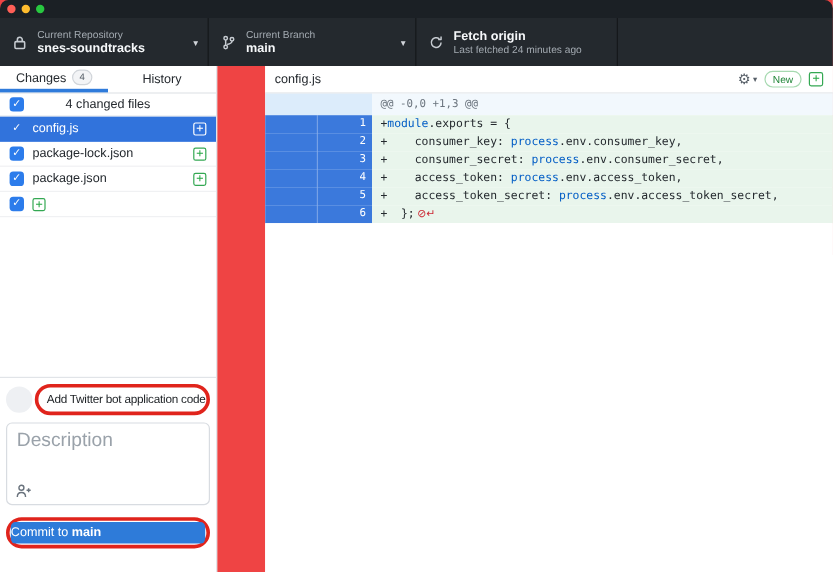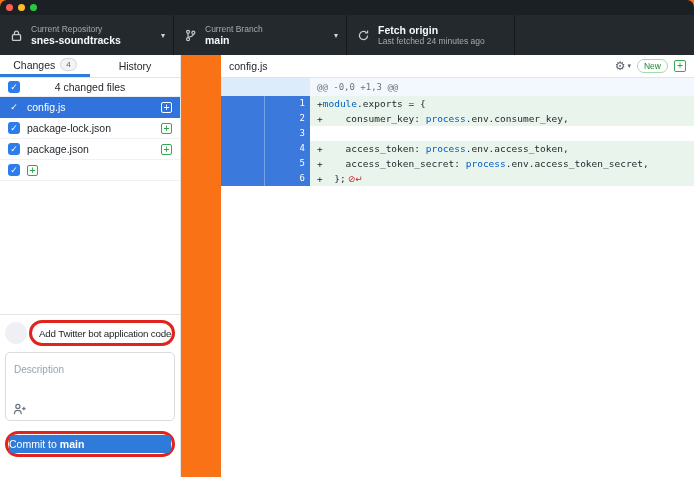--- a/index.html
+++ b/index.html
@@ -2,21 +2,21 @@
 <html><head>
 <meta charset="utf-8">
 <style>
   * { margin: 0; padding: 0; box-sizing: border-box; }
   html, body { background: #fff; }
   body {
     width: 694px; height: 477px; overflow: hidden;
     font-family: "Liberation Sans", sans-serif;
     -webkit-font-smoothing: antialiased;
   }
-  #window { position: relative; width: 694px; height: 477px; background: #f97316; }
+  #window { position: relative; width: 694px; height: 477px; background: #ef4444; }
 
   
   .titlebar {
     height: 15px; background: #1b2025; border-radius: 7px 7px 0 0;
     display: flex; align-items: center; padding-left: 6px; gap: 5px;
   }
   .traffic { width: 7px; height: 7px; border-radius: 50%; }
   .t-red { background: #ff5f57; } .t-yellow { background: #febc2e; } .t-green { background: #28c840; }
 
   
@@ -78,21 +78,21 @@
   .commit-area { border-top: 1px solid #e1e4e8; padding: 5px 5px 20px 5px; display: flex; flex-direction: column; flex: 0 0 144px; }
   .summary-row { display: flex; align-items: center; }
   .avatar { width: 22px; height: 22px; border-radius: 50%; background: #eef0f3; flex: 0 0 auto; }
   .annotation { border: 3px solid #e0241c; border-radius: 13px; background: #fff; }
   .summary-wrap { flex: 1; margin-left: 2px; height: 26px; display: flex; align-items: center; }
   .summary-input { font-size: 9.8px; color: #1b1f23; padding-left: 7px; white-space: nowrap; letter-spacing: -0.2px; cursor: text; }
   .description-box {
     margin-top: 6px; height: 69px; border: 1px solid #d8dce1; border-radius: 5px;
     background: #fff; position: relative; padding: 6px 8px; cursor: text;
   }
-  .description-ph { font-size: 10px; color: #9aa2aa; }
+  .description-ph { font-size: 16px; color: #9aa2aa; }
   .coauthor-btn { position: absolute; left: 7px; bottom: 5px; width: 14px; height: 12px; color: #6a737d; cursor: pointer; }
   .commit-btn-wrap { margin-top: 10px; height: 26px; display: flex; }
   .commit-btn-annotation { flex: 1; border: 3px solid #e0241c; border-radius: 13px; background: #fff; padding: 1px; display: flex; }
   .commit-btn {
     flex: 1; background: #2e7bd9; border-radius: 4px; color: #fff; font-size: 10.5px;
     display: flex; align-items: center; justify-content: flex-start; gap: 3px; cursor: pointer;
   }
   .commit-btn b { font-weight: bold; }
 
   
@@ -279,20 +279,21 @@
           <div class="gutter-old"></div>
           <div class="gutter-new">2</div>
         </div>
         <div class="line-code"><span>+</span><span>    consumer_key: </span><span class="kw">process</span><span>.env.consumer_key,</span></div>
       </div>
       <div class="diff-line">
         <div class="line-gutter">
           <div class="gutter-old"></div>
           <div class="gutter-new">3</div>
         </div>
+        <div class="line-code"><span>+</span><span>    consumer_secret: </span><span class="kw">process</span><span>.env.consumer_secret,</span></div>
       </div>
       <div class="diff-line">
         <div class="line-gutter">
           <div class="gutter-old"></div>
           <div class="gutter-new">4</div>
         </div>
         <div class="line-code"><span>+</span><span>    access_token: </span><span class="kw">process</span><span>.env.access_token,</span></div>
       </div>
       <div class="diff-line">
         <div class="line-gutter">

